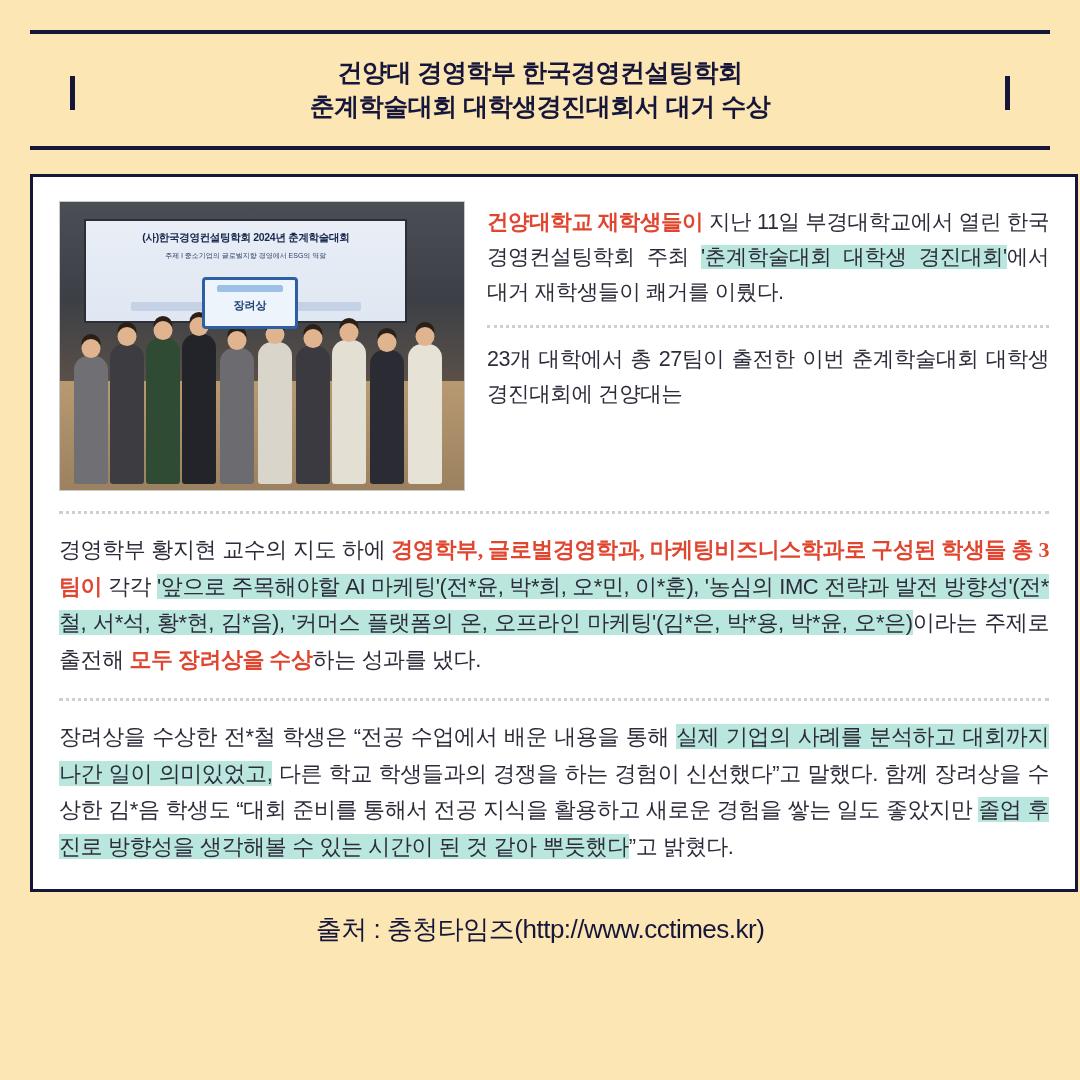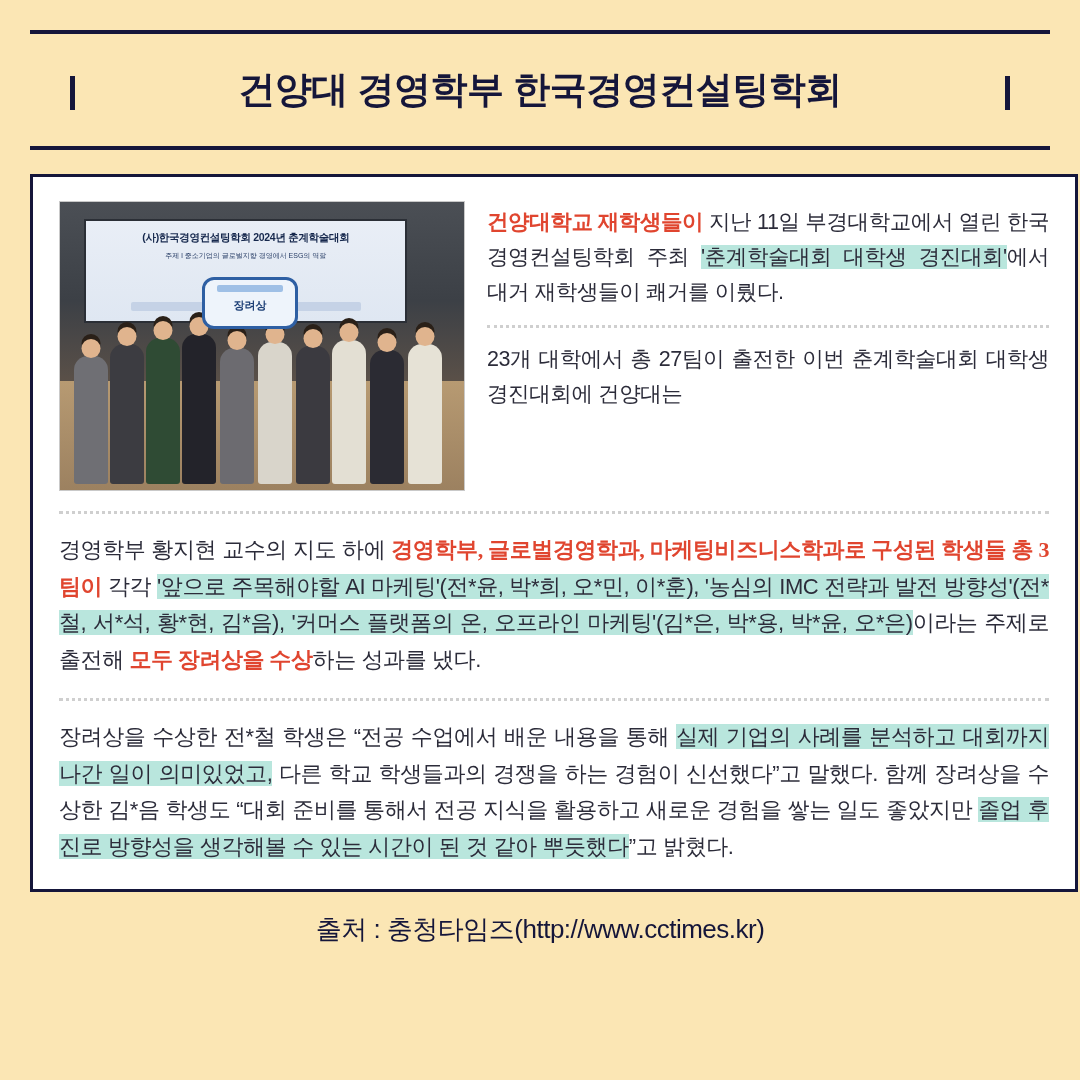--- a/index.html
+++ b/index.html
@@ -21,21 +21,21 @@
     position: relative;
     border-top: 4px solid #15163a;
     border-bottom: 4px solid #15163a;
     height: 120px;
     display: flex;
     align-items: center;
     justify-content: center;
   }
   .headline {
     text-align: center;
-    font-size: 37px;
+    font-size: 25px;
     font-weight: bold;
     line-height: 1.35;
     color: #15163a;
     letter-spacing: -0.5px;
   }
   .tick {
     position: absolute;
     width: 5px; height: 34px;
     background: #15163a;
     top: 42px;
@@ -108,21 +108,21 @@
     width: 19px; height: 19px; border-radius: 50%;
     background: #e0b48e;
     box-shadow: 0 -5px 0 0 #2a2018;
   }
   .plaque {
     position: absolute;
     left: 47%; top: 26%;
     width: 96px; height: 52px;
     background: #eef4fb;
     border: 3px solid #2e5fa3;
-    border-radius: 12px;
+    border-radius: 4px;
     transform: translateX(-50%);
   }
   .plaque .pl-txt {
     margin-top: 18px; text-align: center;
     font-size: 11px; font-weight: bold; color: #1d3f76;
   }
   .plaque .pl-top {
     position: absolute; top: 5px; left: 12px; right: 12px; height: 7px;
     background: #9fc0e6; border-radius: 2px;
   }
@@ -170,20 +170,21 @@
 </head>
 <body>
 
 <div class="card">
 
   <div class="headline-wrap">
     <div class="tick left"></div>
     <div class="tick right"></div>
     <div class="headline">
       <div>건양대 경영학부 한국경영컨설팅학회</div>
+      <div>춘계학술대회 대학생경진대회서 대거 수상</div>
     </div>
   </div>
 
   <div class="panel">
 
     <div class="top-row">
 
       <div class="photo">
         <div class="ph-wall"></div>
         <div class="ph-screen">

